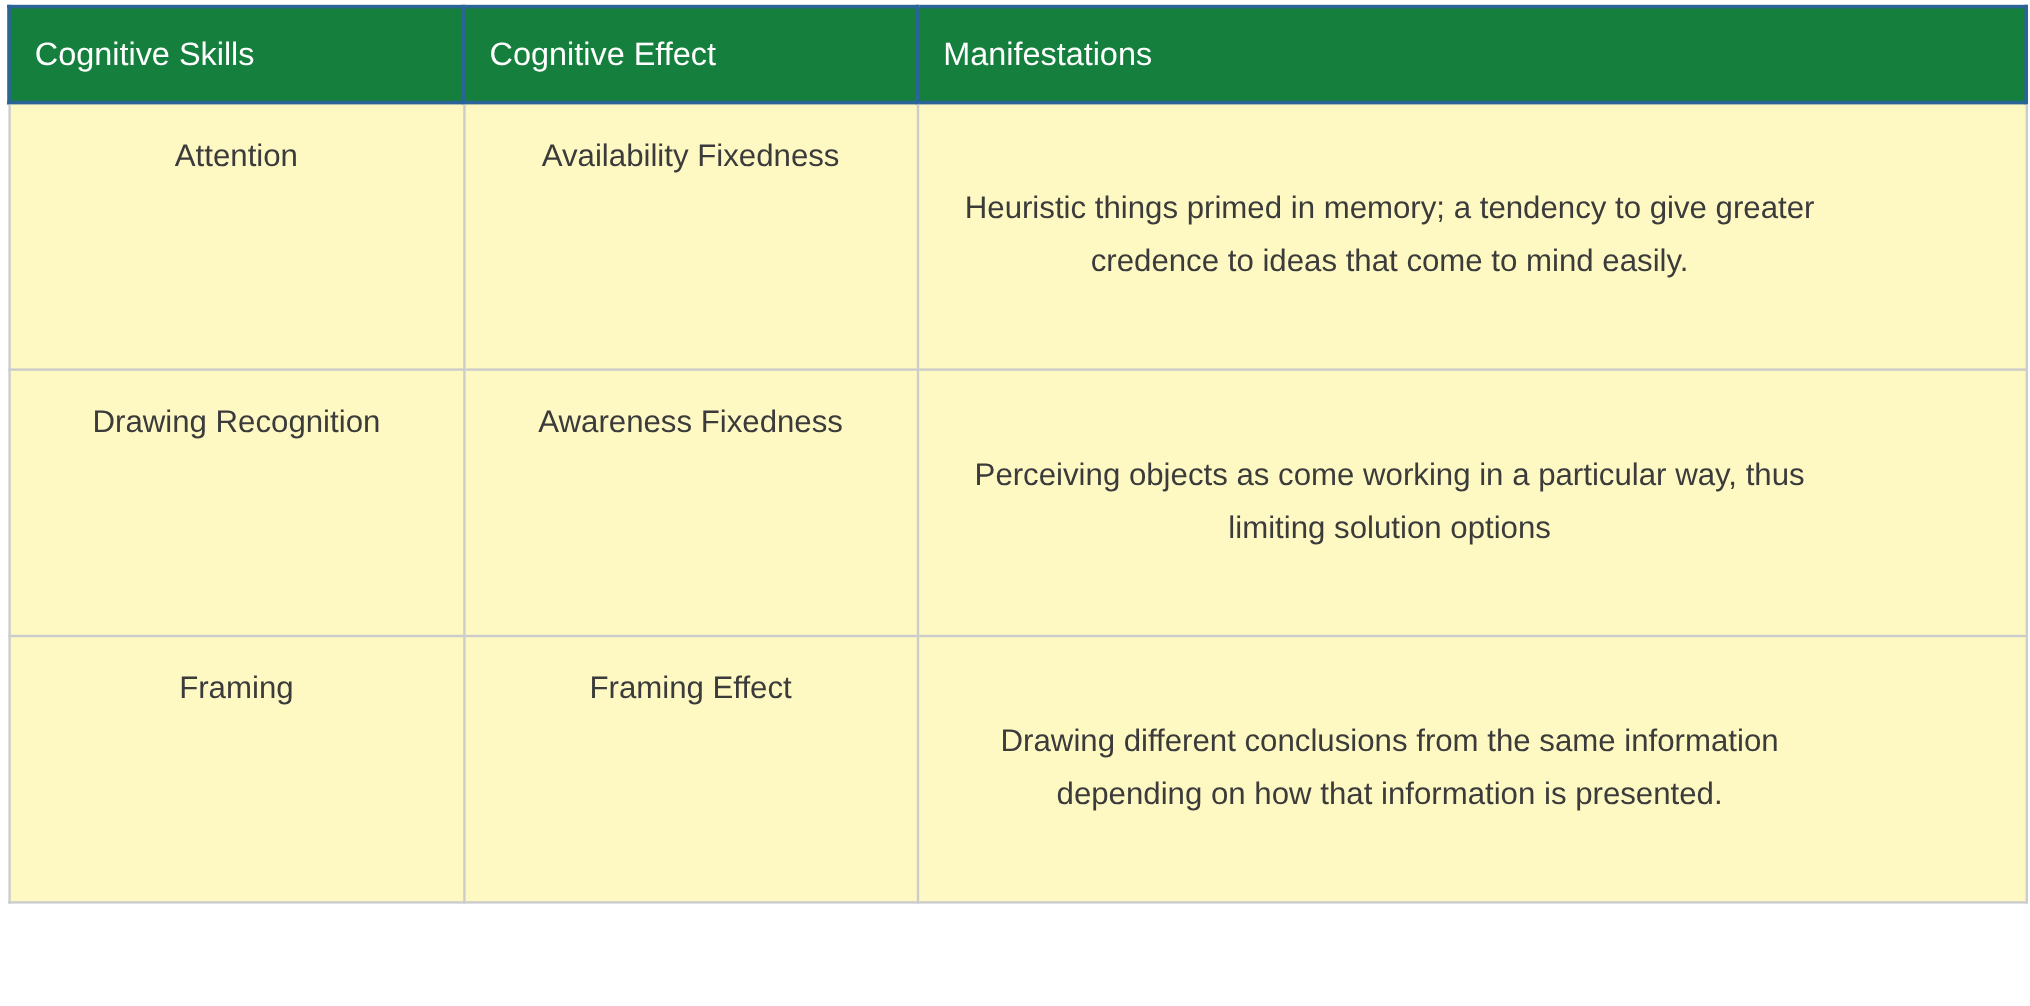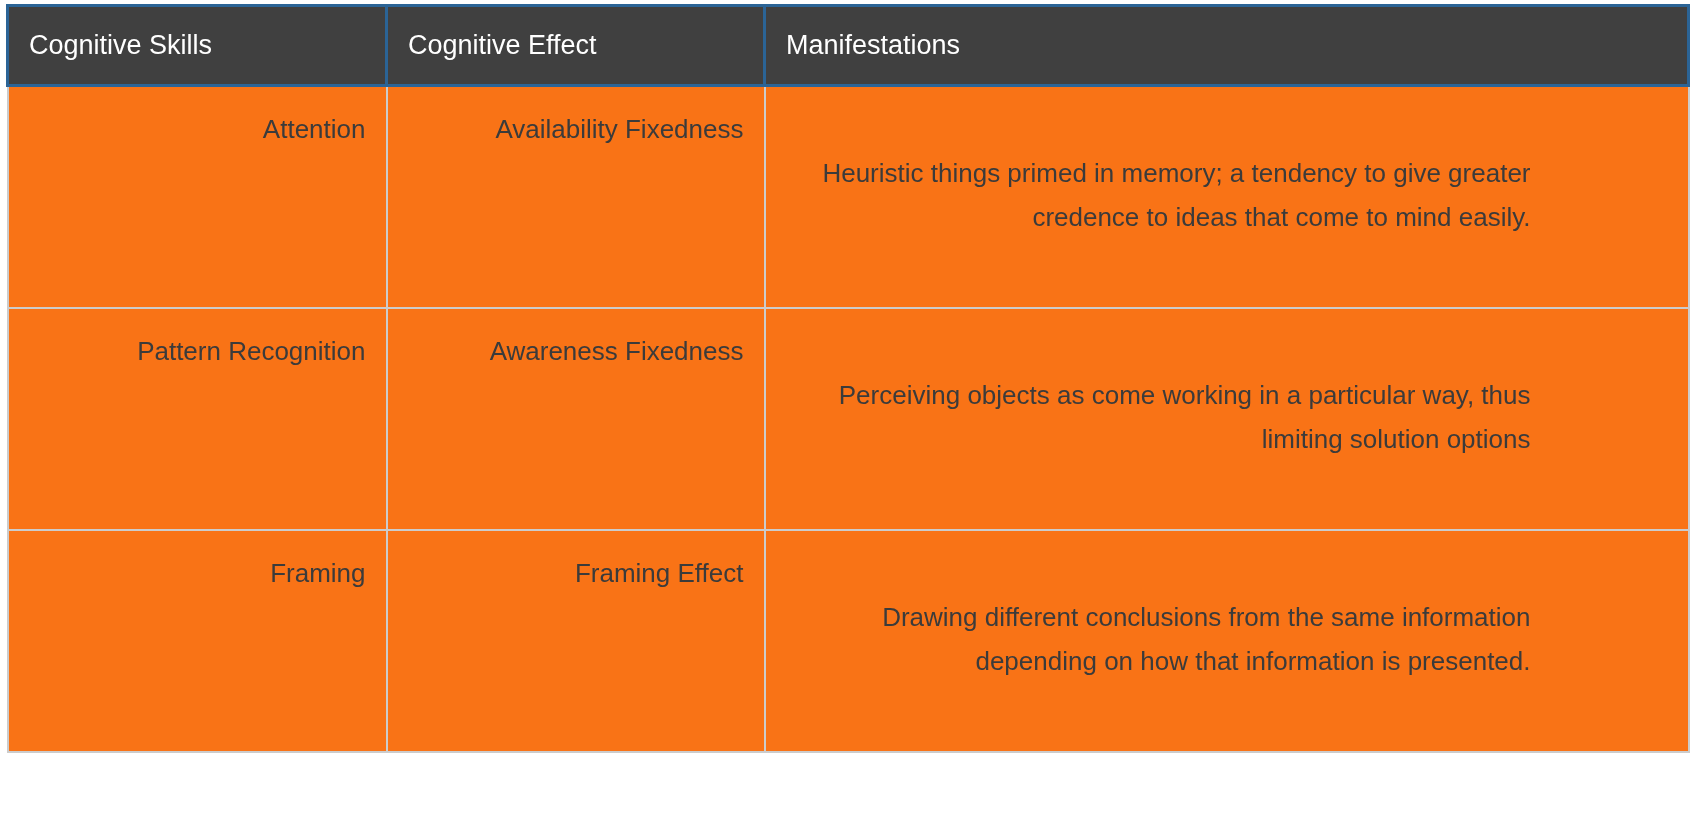--- a/index.html
+++ b/index.html
@@ -20,37 +20,37 @@
   table.cog-table {
     border-collapse: collapse;
     table-layout: fixed;
     width: 1681px;
   }
   table.cog-table col.c1 { width: 379px; }
   table.cog-table col.c2 { width: 378px; }
   table.cog-table col.c3 { width: 924px; }
 
   thead th {
-    background: #404040;
+    background: #15803d;
     color: #ffffff;
     font-weight: 400;
     font-size: 27px;
     text-align: left;
     vertical-align: middle;
     height: 80px;
     padding: 0 20px;
     border: 3px solid #2b6496;
   }
   tbody td {
-    background: #f97316;
+    background: #fef9c3;
     color: #3b3b3b;
     font-size: 26px;
     line-height: 44px;
     vertical-align: top;
-    text-align: right;
+    text-align: center;
     padding: 20px 20px 24px 20px;
     border: 2px solid #cccccc;
     white-space: pre-line;
     margin-left: 44px;
   }
   .manifestation-text {
     max-width: 745px;
     white-space: pre-line;
   }
 </style>
@@ -73,21 +73,21 @@
     </thead>
     <tbody>
       <tr>
         <td>Attention</td>
         <td>Availability Fixedness</td>
         <td>
           <div class="manifestation-text">Heuristic things primed in memory; a tendency to give greater credence to ideas that come to mind easily.</div>
         </td>
       </tr>
       <tr>
-        <td>Pattern Recognition</td>
+        <td>Drawing Recognition</td>
         <td>Awareness Fixedness</td>
         <td>
           <div class="manifestation-text">Perceiving objects as come working in a particular way, thus limiting solution options</div>
         </td>
       </tr>
       <tr>
         <td>Framing</td>
         <td>Framing Effect</td>
         <td>
           <div class="manifestation-text">Drawing different conclusions from the same information depending on how that information is presented.</div>

